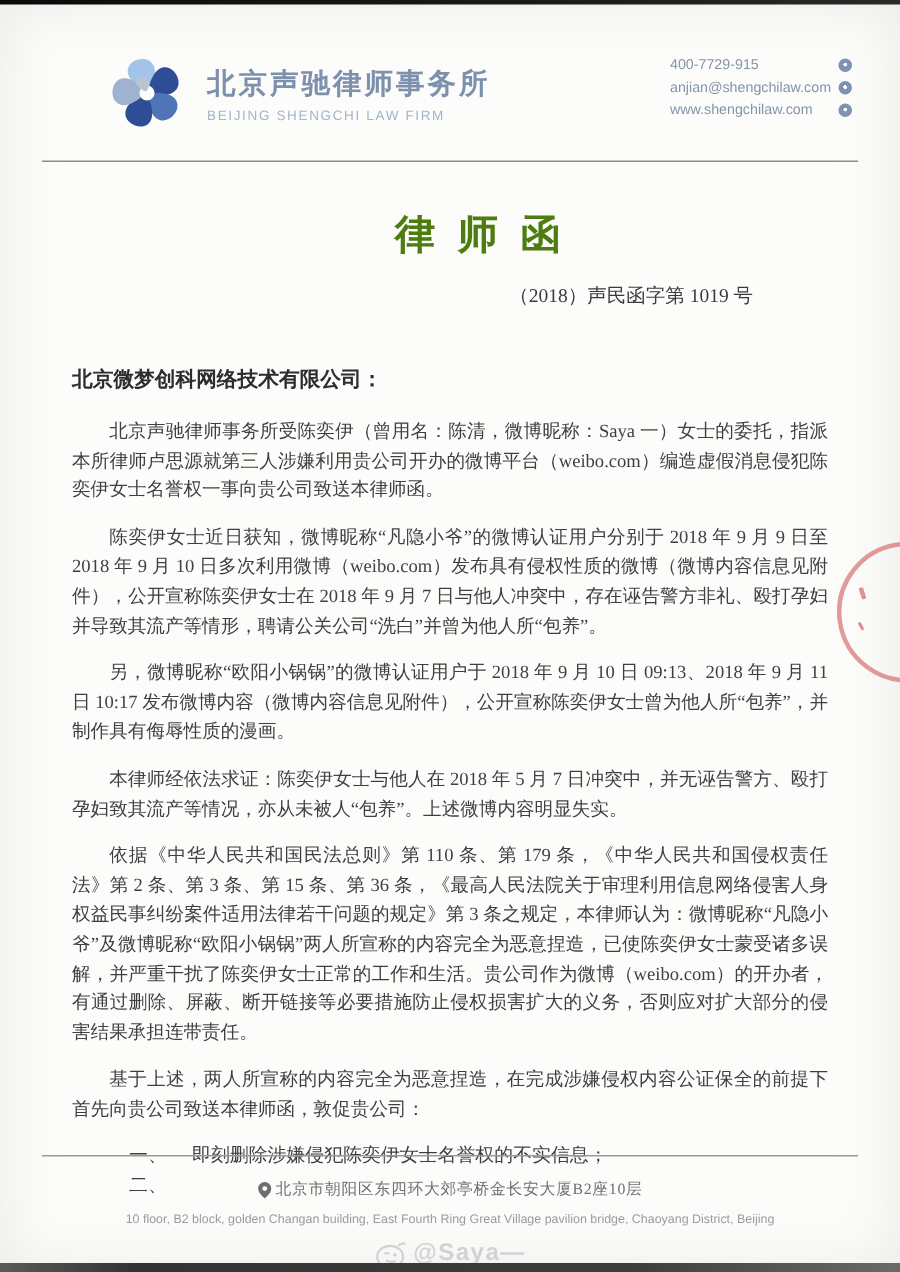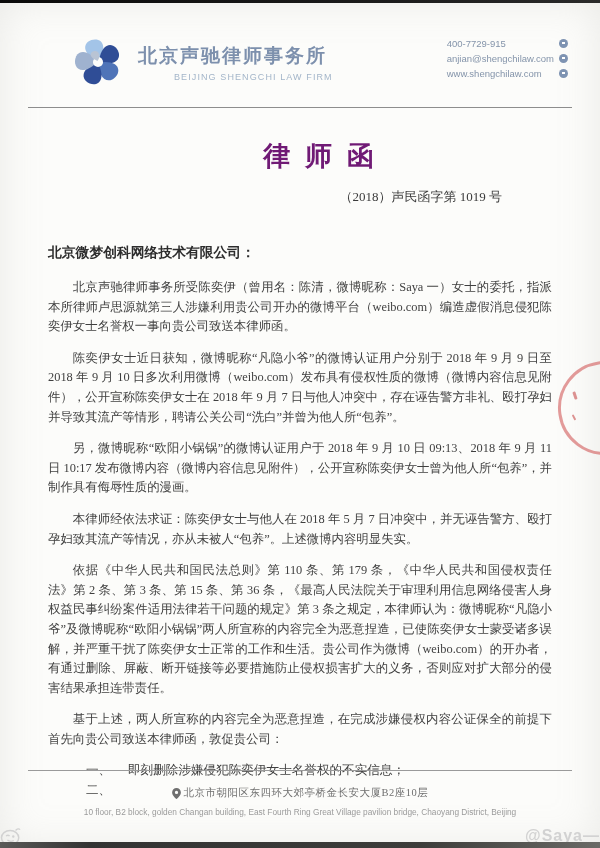--- a/index.html
+++ b/index.html
@@ -17,35 +17,35 @@
     background:linear-gradient(90deg,#5a5a58,#333 15%,#3d3d3b 70%,#6a6a66); }
 
   
   .header{ position:absolute; top:30px; left:0; width:100%; height:78px; }
   .brand{ position:absolute; left:70px; top:4px; display:flex; align-items:center; }
   .logo{ width:56px; height:56px; }
   .brand-text{ margin-left:12px; }
   .firm-cn{ font-size:19px; letter-spacing:2px; color:#7d90ad; font-weight:bold;
     font-family:"Liberation Serif","DejaVu Serif",serif; }
   .firm-en{ font-size:9px; letter-spacing:1.1px; color:#a3b5c9; margin-top:3px;
-    font-family:"Liberation Sans","DejaVu Sans",sans-serif;margin-left:36px; }
+    font-family:"Liberation Sans","DejaVu Sans",sans-serif; }
   .contacts{ position:absolute; right:32px; top:6px; text-align:right;
     font-family:"Liberation Sans","DejaVu Sans",sans-serif; }
   .contact-line{ display:flex; justify-content:space-between; align-items:center;
     font-size:9.5px; color:#8494aa; line-height:15px; }
   .contact-icon{ width:9px; height:9px; border-radius:50%; margin-left:5px;
     background:radial-gradient(circle at 50% 45%, #fff 0 18%, #7e93b2 20%);
     flex:0 0 auto; }
   .header-rule{ position:absolute; top:107px; left:28px; right:28px; height:1px;
     background:#8d8d8d; }
 
   
   .letter{ position:absolute; top:138px; left:48px; right:48px; color:#3f3f3f; }
   .title{ text-align:center; transform:translateX(26px); font-size:27px; font-weight:bold;
-    letter-spacing:.55em; color:#701a75; margin-bottom:14px; }
+    letter-spacing:.55em; color:#4d7c0f; margin-bottom:14px; }
   .refno{ text-align:right; padding-right:50px; font-size:13px; color:#3a3a3a;
     margin-bottom:38px; }
   .addressee{ font-size:13.8px; font-weight:bold; color:#2d2d2d; margin-bottom:16px; }
   .para{ font-size:12.4px; line-height:19.6px; text-align:justify; text-indent:2em;
     margin-bottom:12px; }
   .demands{ margin-top:2px; }
   .demand{ display:flex; font-size:12.6px; line-height:19.5px; padding-left:38px; }
   .demand-index{ width:42px; flex:0 0 auto; }
 
   
@@ -58,21 +58,21 @@
   .seal-mark-b{ width:6px; height:2px; left:9px; top:48px; transform:rotate(70deg); }
 
   
   .footer-rule{ position:absolute; bottom:77px; left:28px; right:28px; height:1px;
     background:#9a9a9a; }
   .footer{ position:absolute; bottom:2px; left:0; width:100%; text-align:center; }
   .addr-cn{ font-size:10.5px; color:#6f6f6f; letter-spacing:.5px;
     display:flex; justify-content:center; align-items:center; gap:3px; }
   .addr-en{ font-size:8.3px; color:#9b9b9b; margin-top:7px;
     font-family:"Liberation Sans","DejaVu Sans",sans-serif; }
-  .watermark{ margin-top:9px; display:flex; justify-content:space-between; align-items:center;
+  .watermark{ margin-top:9px; display:flex; justify-content:center; align-items:center;
     gap:4px; color:#d2d2d2; font-size:16px; font-weight:bold;
     font-family:"Liberation Sans","DejaVu Sans",sans-serif; letter-spacing:1px; }
 </style>
 </head>
 <body>
 
 <div class="page">
   <div class="photo-edge-top"></div>
 
   <div class="header">

